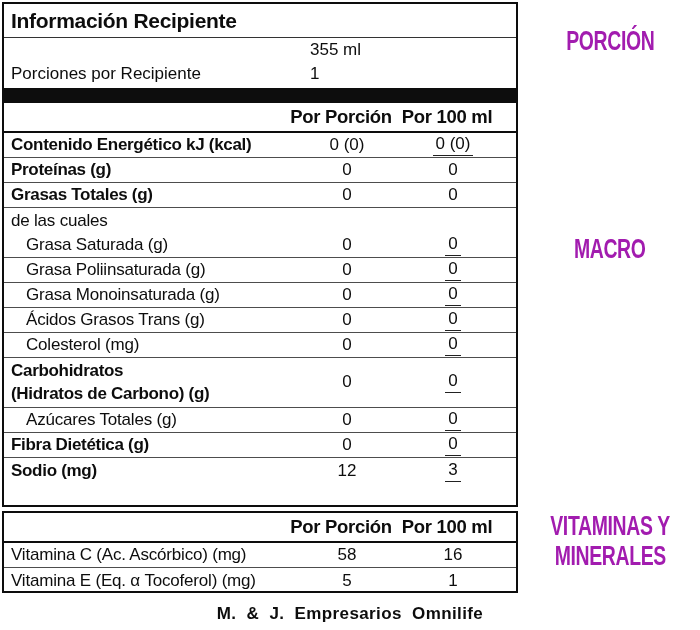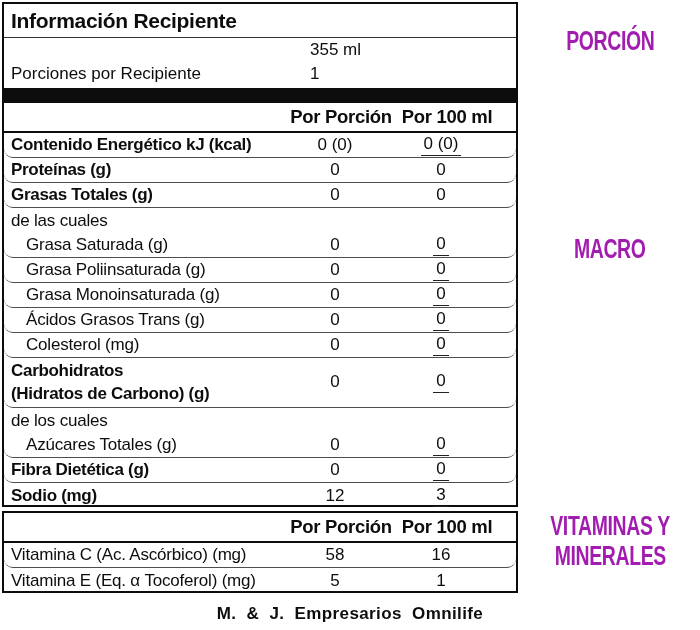--- a/index.html
+++ b/index.html
@@ -20,21 +20,21 @@
   .serving-row{position:relative;height:24px;line-height:24px;font-size:17px;padding-left:7px;}
   .serving-val{position:absolute;left:306px;top:0;}
   .thick-bar{height:15px;background:#0d0d0d;margin-top:2px;}
   .head-row{
     display:flex;align-items:center;height:28px;font-size:18.5px;font-weight:bold;
     border-bottom:2px solid #0d0d0d;padding-right:18px;letter-spacing:-0.3px;
   }
   .head-row .spacer{flex:1;}
   .row{
     display:flex;align-items:center;height:25px;font-size:17px;
-    border-bottom:1px solid #4d4d4d;padding-right:24px;box-sizing:border-box;border-radius:9px;
+    border-bottom:1px solid #4d4d4d;padding-right:12px;box-sizing:border-box;
   }
   .row.noline{border-bottom:none;}
   .row.tall{height:50px;padding-bottom:2px;}
   .row .lbl{flex:1;padding-left:7px;letter-spacing:-0.2px;}
   .row .lbl.indent{padding-left:22px;}
   .row.bold .lbl{font-weight:bold;letter-spacing:-0.3px;}
   .c1{width:110px;text-align:center;flex:none;}
   .c2{width:102px;text-align:center;flex:none;}
   .u{display:inline-block;border-bottom:1.5px solid #222;padding:0 3px 1px 3px;}
   .two-line span{display:block;line-height:23px;}
@@ -121,23 +121,20 @@
       <div class="c2"><span class="u">0</span></div>
     </div>
     <div class="row bold tall">
       <div class="lbl two-line">
         <span>Carbohidratos</span>
         <span>(Hidratos de Carbono) (g)</span>
       </div>
       <div class="c1">0</div>
       <div class="c2"><span class="u">0</span></div>
     </div>
-    <div class="row noline">
-      <div class="lbl">de los cuales</div>
-    </div>
     <div class="row">
       <div class="lbl indent">Azúcares Totales (g)</div>
       <div class="c1">0</div>
       <div class="c2"><span class="u">0</span></div>
     </div>
     <div class="row bold">
       <div class="lbl">Fibra Dietética (g)</div>
       <div class="c1">0</div>
       <div class="c2"><span class="u">0</span></div>
     </div>

